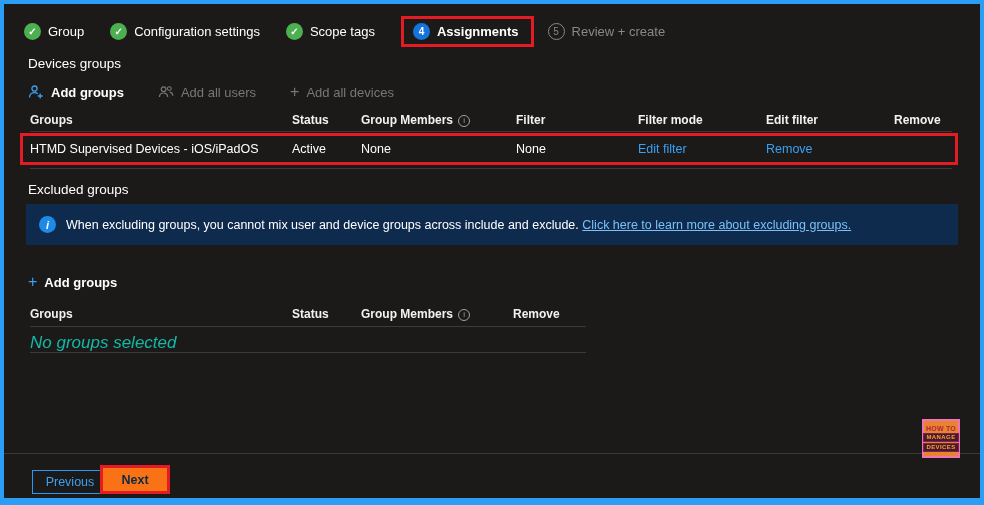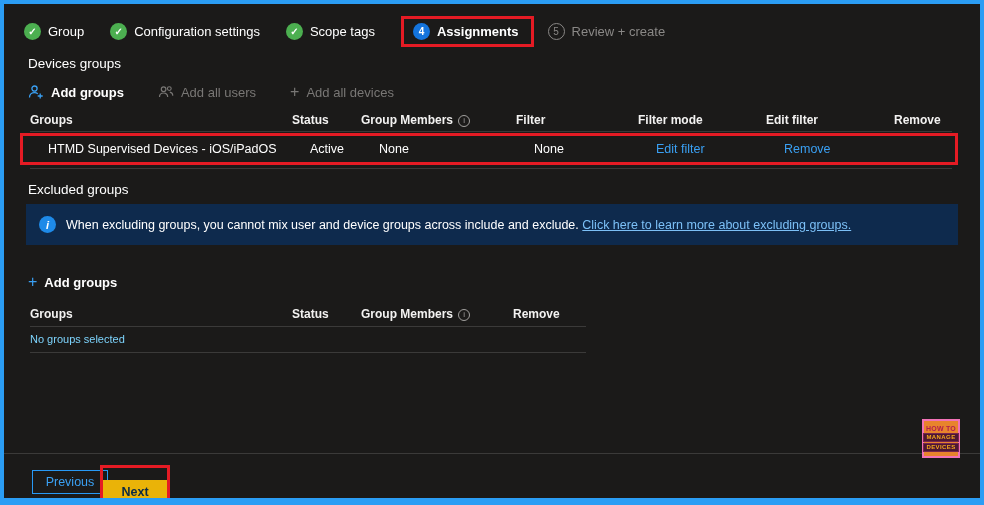--- a/index.html
+++ b/index.html
@@ -28,40 +28,40 @@
   .plus-glyph { font-size: 16px; font-weight: normal; line-height: 1; }
   .plus-blue { color: #3aa0f3; }
   .plus-gray { color: #797775; }
   
   .grid7 { display: grid; grid-template-columns: 262px 69px 155px 122px 128px 128px auto; align-items: center; }
   .grid4 { display: grid; grid-template-columns: 262px 69px 152px auto; align-items: center; }
   .thead { font-weight: bold; font-size: 12px; color: #f3f2f1; }
   .t1-head { position: absolute; top: 106px; left: 0; right: 0; padding-left: 26px; height: 20px; }
   .t1-head-divider { position: absolute; top: 127px; left: 26px; right: 28px; height: 1px; background: #3b3a39; }
   .row-highlight { position: absolute; top: 129px; left: 16px; width: 938px; height: 32px; border: 3px solid #e51b24; }
-  .t1-row { position: absolute; top: 0; left: 0; right: 0; bottom: 0; padding-left: 25px; font-size: 12.5px; color: #ffffff; }
+  .t1-row { position: absolute; top: 0; left: 0; right: 0; bottom: 0; padding-left: 7px; font-size: 12.5px; color: #ffffff; }
   .t1-row-divider { position: absolute; top: 164px; left: 26px; right: 28px; height: 1px; background: #3b3a39; }
   .link { color: #3aa0f3; text-decoration: none; cursor: pointer; }
   
   .banner { position: absolute; top: 200px; left: 22px; right: 22px; height: 41px; background: #0e2a4d; display: flex; align-items: center; gap: 10px; padding: 0 13px; font-size: 12.5px; color: #ffffff; }
   .info-filled { width: 17px; height: 17px; border-radius: 50%; background: #1e8ae8; color: #fff; font-size: 11px; font-weight: bold; font-style: italic; display: flex; align-items: center; justify-content: center; flex: 0 0 auto; }
   .banner-link { color: #7cc0f7; text-decoration: underline; cursor: pointer; }
   
   .add-groups2 { position: absolute; top: 268px; left: 24px; }
   .t2-head { position: absolute; top: 300px; left: 0; padding-left: 26px; width: 610px; height: 20px; }
   .t2-head-divider { position: absolute; top: 322px; left: 26px; width: 556px; height: 1px; background: #3b3a39; }
-  .t2-empty { position: absolute; top: 329px; left: 26px; font-size: 11px; color: #7dd3fc; }
+  .t2-empty { position: absolute; top: 329px; left: 26px; font-size: 17px; color: #14b8a6; font-style: italic; }
   .t2-bottom-divider { position: absolute; top: 348px; left: 26px; width: 556px; height: 1px; background: #3b3a39; }
   
   .info-outline { display: inline-flex; width: 12px; height: 12px; border: 1px solid #a19f9d; border-radius: 50%; color: #a19f9d; font-size: 8px; font-weight: normal; align-items: center; justify-content: center; margin-left: 5px; vertical-align: 1px; cursor: pointer; }
   
   .footer-divider { position: absolute; top: 449px; left: 0; right: 0; height: 1px; background: #3b3a39; }
   .btn-prev { position: absolute; left: 28px; top: 466px; width: 76px; height: 24px; background: transparent; border: 1px solid #2899f5; color: #3aa0f3; font-size: 12.5px; font-family: inherit; cursor: pointer; }
   .next-wrap { position: absolute; left: 96px; top: 461px; border: 3px solid #e51b24; }
-  .btn-next { display: block; width: 64px; height: 23px; background: #eab308; border: none; color: #0b2a45; font-weight: bold; font-size: 12.5px; font-family: inherit; cursor: pointer; margin-top: 12px; }
+  .btn-next { display: block; width: 64px; height: 23px; background: #f97316; border: none; color: #0b2a45; font-weight: bold; font-size: 12.5px; font-family: inherit; cursor: pointer; }
   
   .htmd { position: absolute; left: 918px; top: 415px; width: 38px; height: 39px; background: #e8842c; border: 2px solid #f272b6; display: flex; flex-direction: column; align-items: center; justify-content: center; gap: 1px; z-index: 5; }
   .htmd .t1 { color: #b01d4e; font-weight: bold; font-size: 7px; letter-spacing: 0.2px; }
   .htmd .strip { background: #4d1733; border: 1px solid #76254e; color: #f5a81c; font-weight: bold; font-size: 6px; line-height: 1.15; padding: 0 2px; letter-spacing: 0.4px; }
   
   .icon-svg { display: block; }
 </style>
 </head>
 <body>
 

